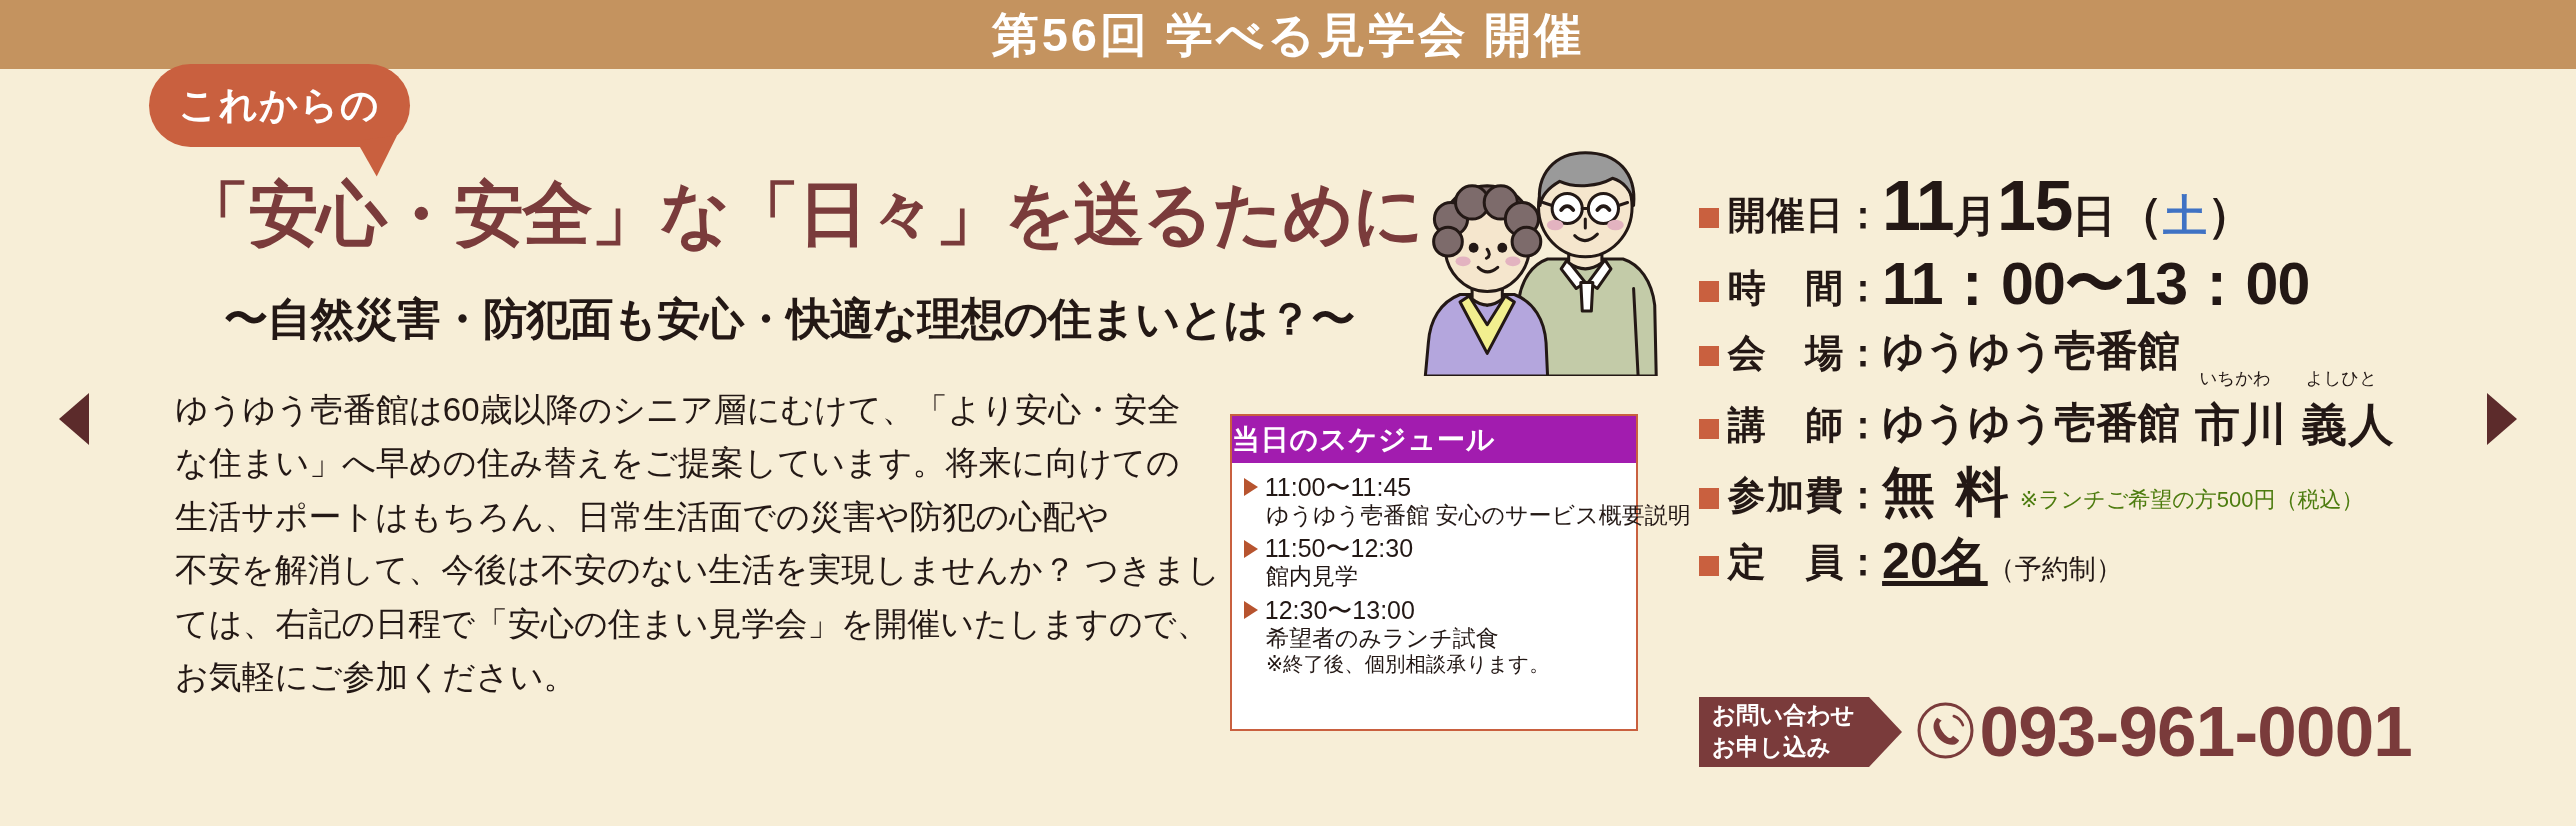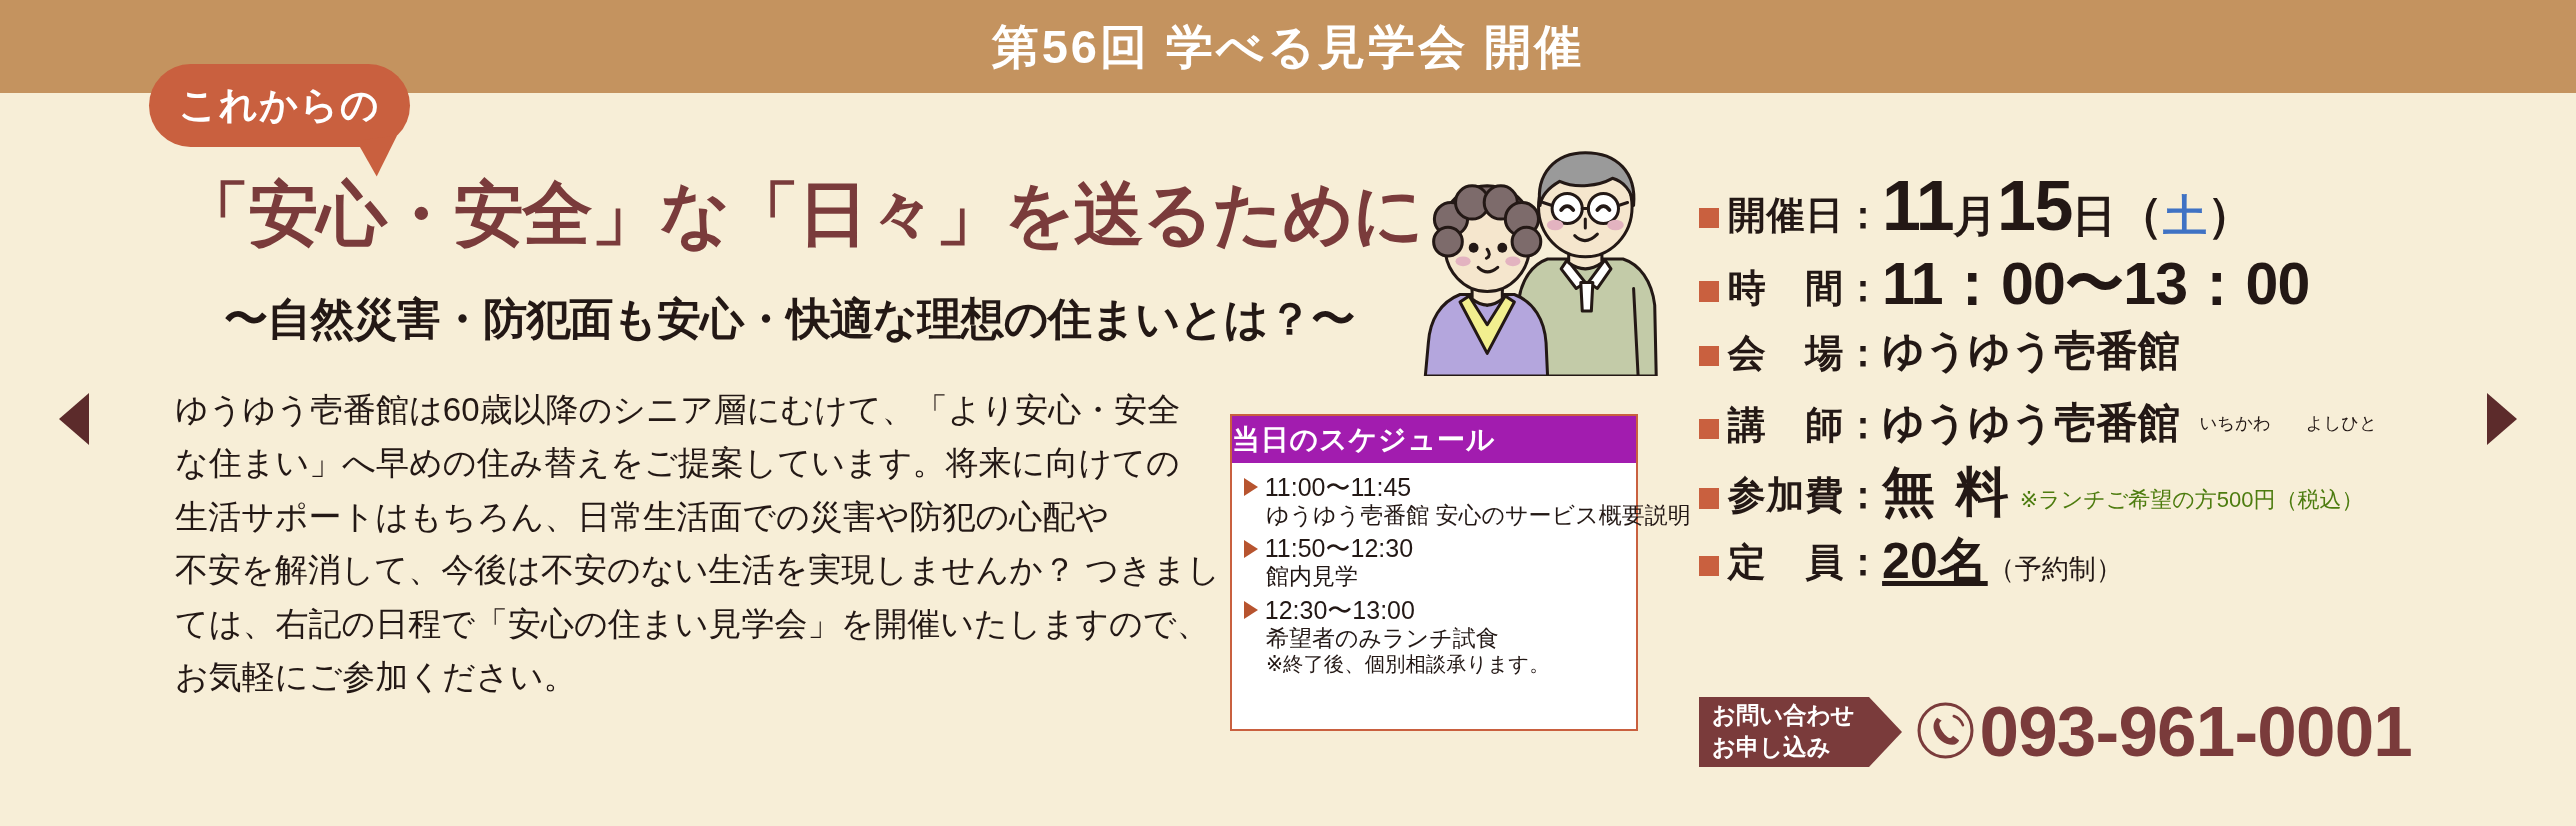--- a/index.html
+++ b/index.html
@@ -6,21 +6,21 @@
   body{
     width:2576px;height:827px;overflow:hidden;
     background:#f7eed7;
     font-family:"Liberation Sans","DejaVu Sans",sans-serif;
     -webkit-font-smoothing:antialiased;
   }
   .banner{position:relative;width:2576px;height:827px;background:#f7eed7;overflow:hidden;}
 
   
   .header-band{
-    position:absolute;left:0;top:0;width:2576px;height:93px;
+    position:absolute;left:0;top:0;width:2576px;height:69px;
     background:#c4935f;display:flex;align-items:center;justify-content:center;
   }
   .header-title{
     color:#ffffff;font-size:47px;font-weight:bold;letter-spacing:3px;
     line-height:1;white-space:nowrap;
   }
 
   
   .arrow{position:absolute;top:393px;width:0;height:0;cursor:pointer;}
   .arrow-prev{
@@ -321,20 +321,21 @@
     <div class="info-row" style="height:65px;">
       <span class="info-bullet"></span>
       <span class="info-label">講　師</span>
       <span class="info-colon">：</span>
       <span class="info-value">ゆうゆう壱番館</span>
       <span class="name-block">
         <span class="furigana">
           <span>いちかわ</span>
           <span>よしひと</span>
         </span>
+        <span class="name-main">市川 義人</span>
       </span>
     </div>
 
     <div class="info-row" style="height:62px;">
       <span class="info-bullet"></span>
       <span class="info-label">参加費</span>
       <span class="info-colon">：</span>
       <span class="fee-value">無 料</span>
       <span class="fee-note">※ランチご希望の方500円（税込）</span>
     </div>

